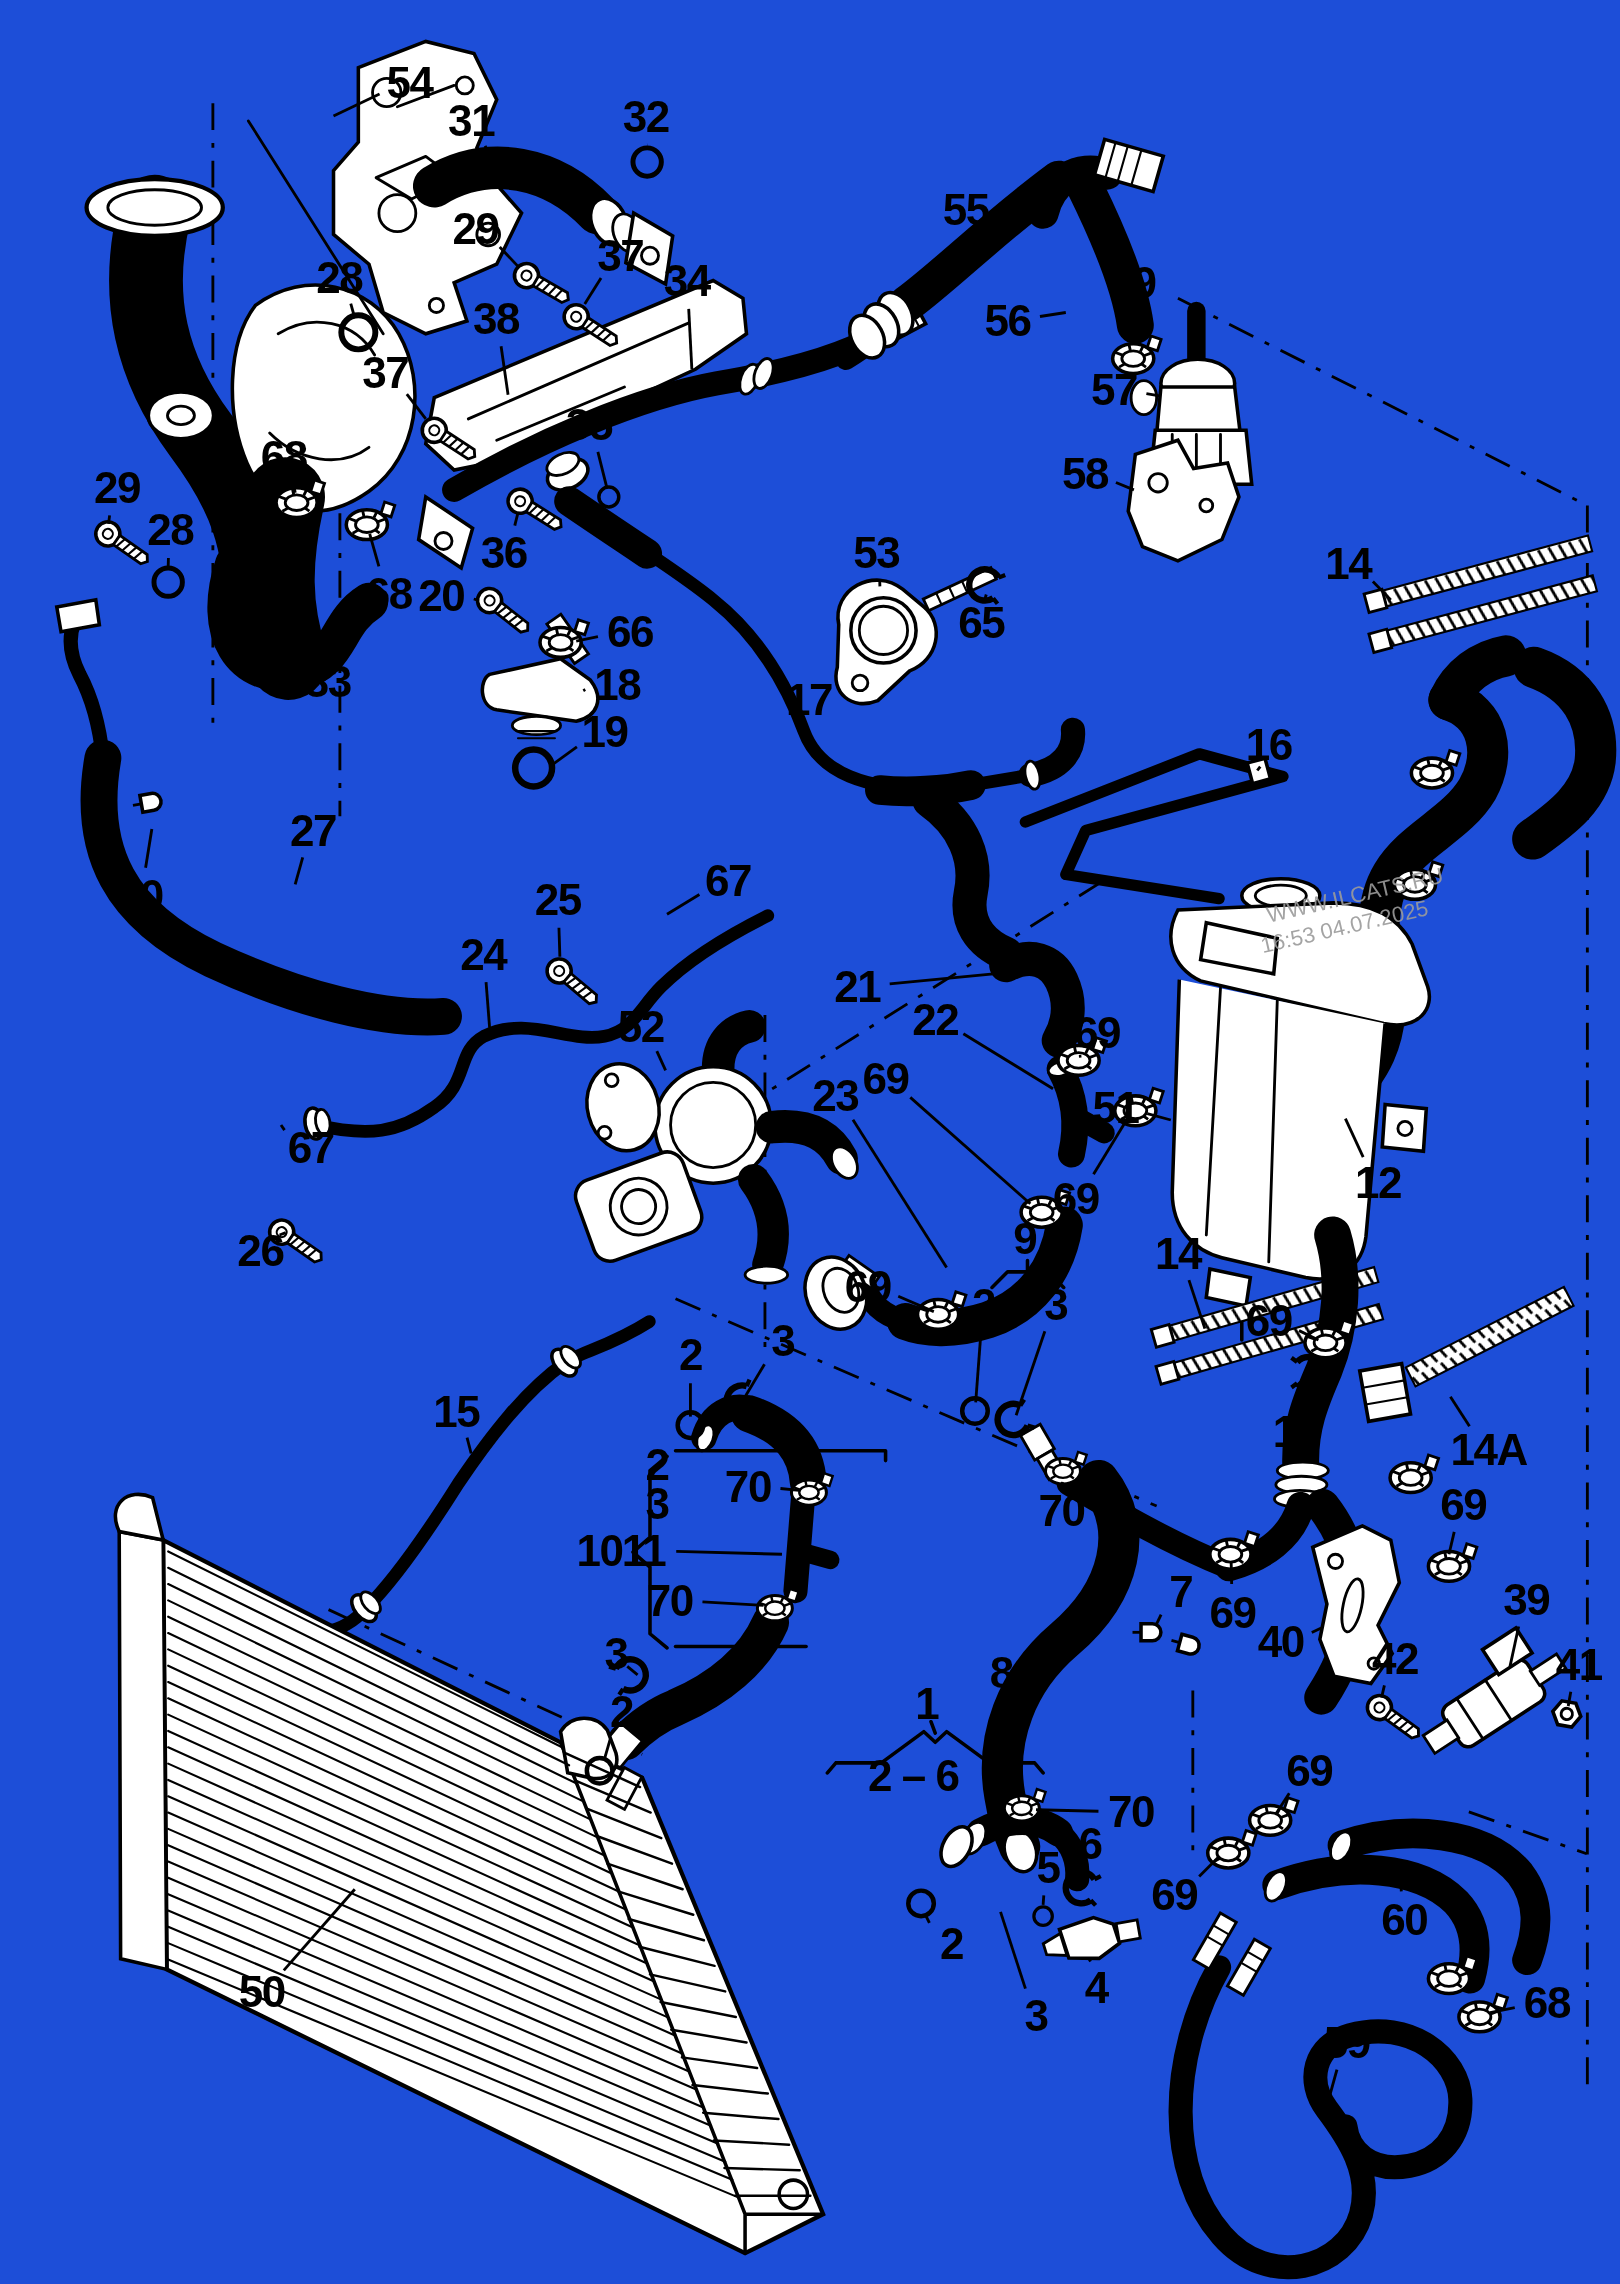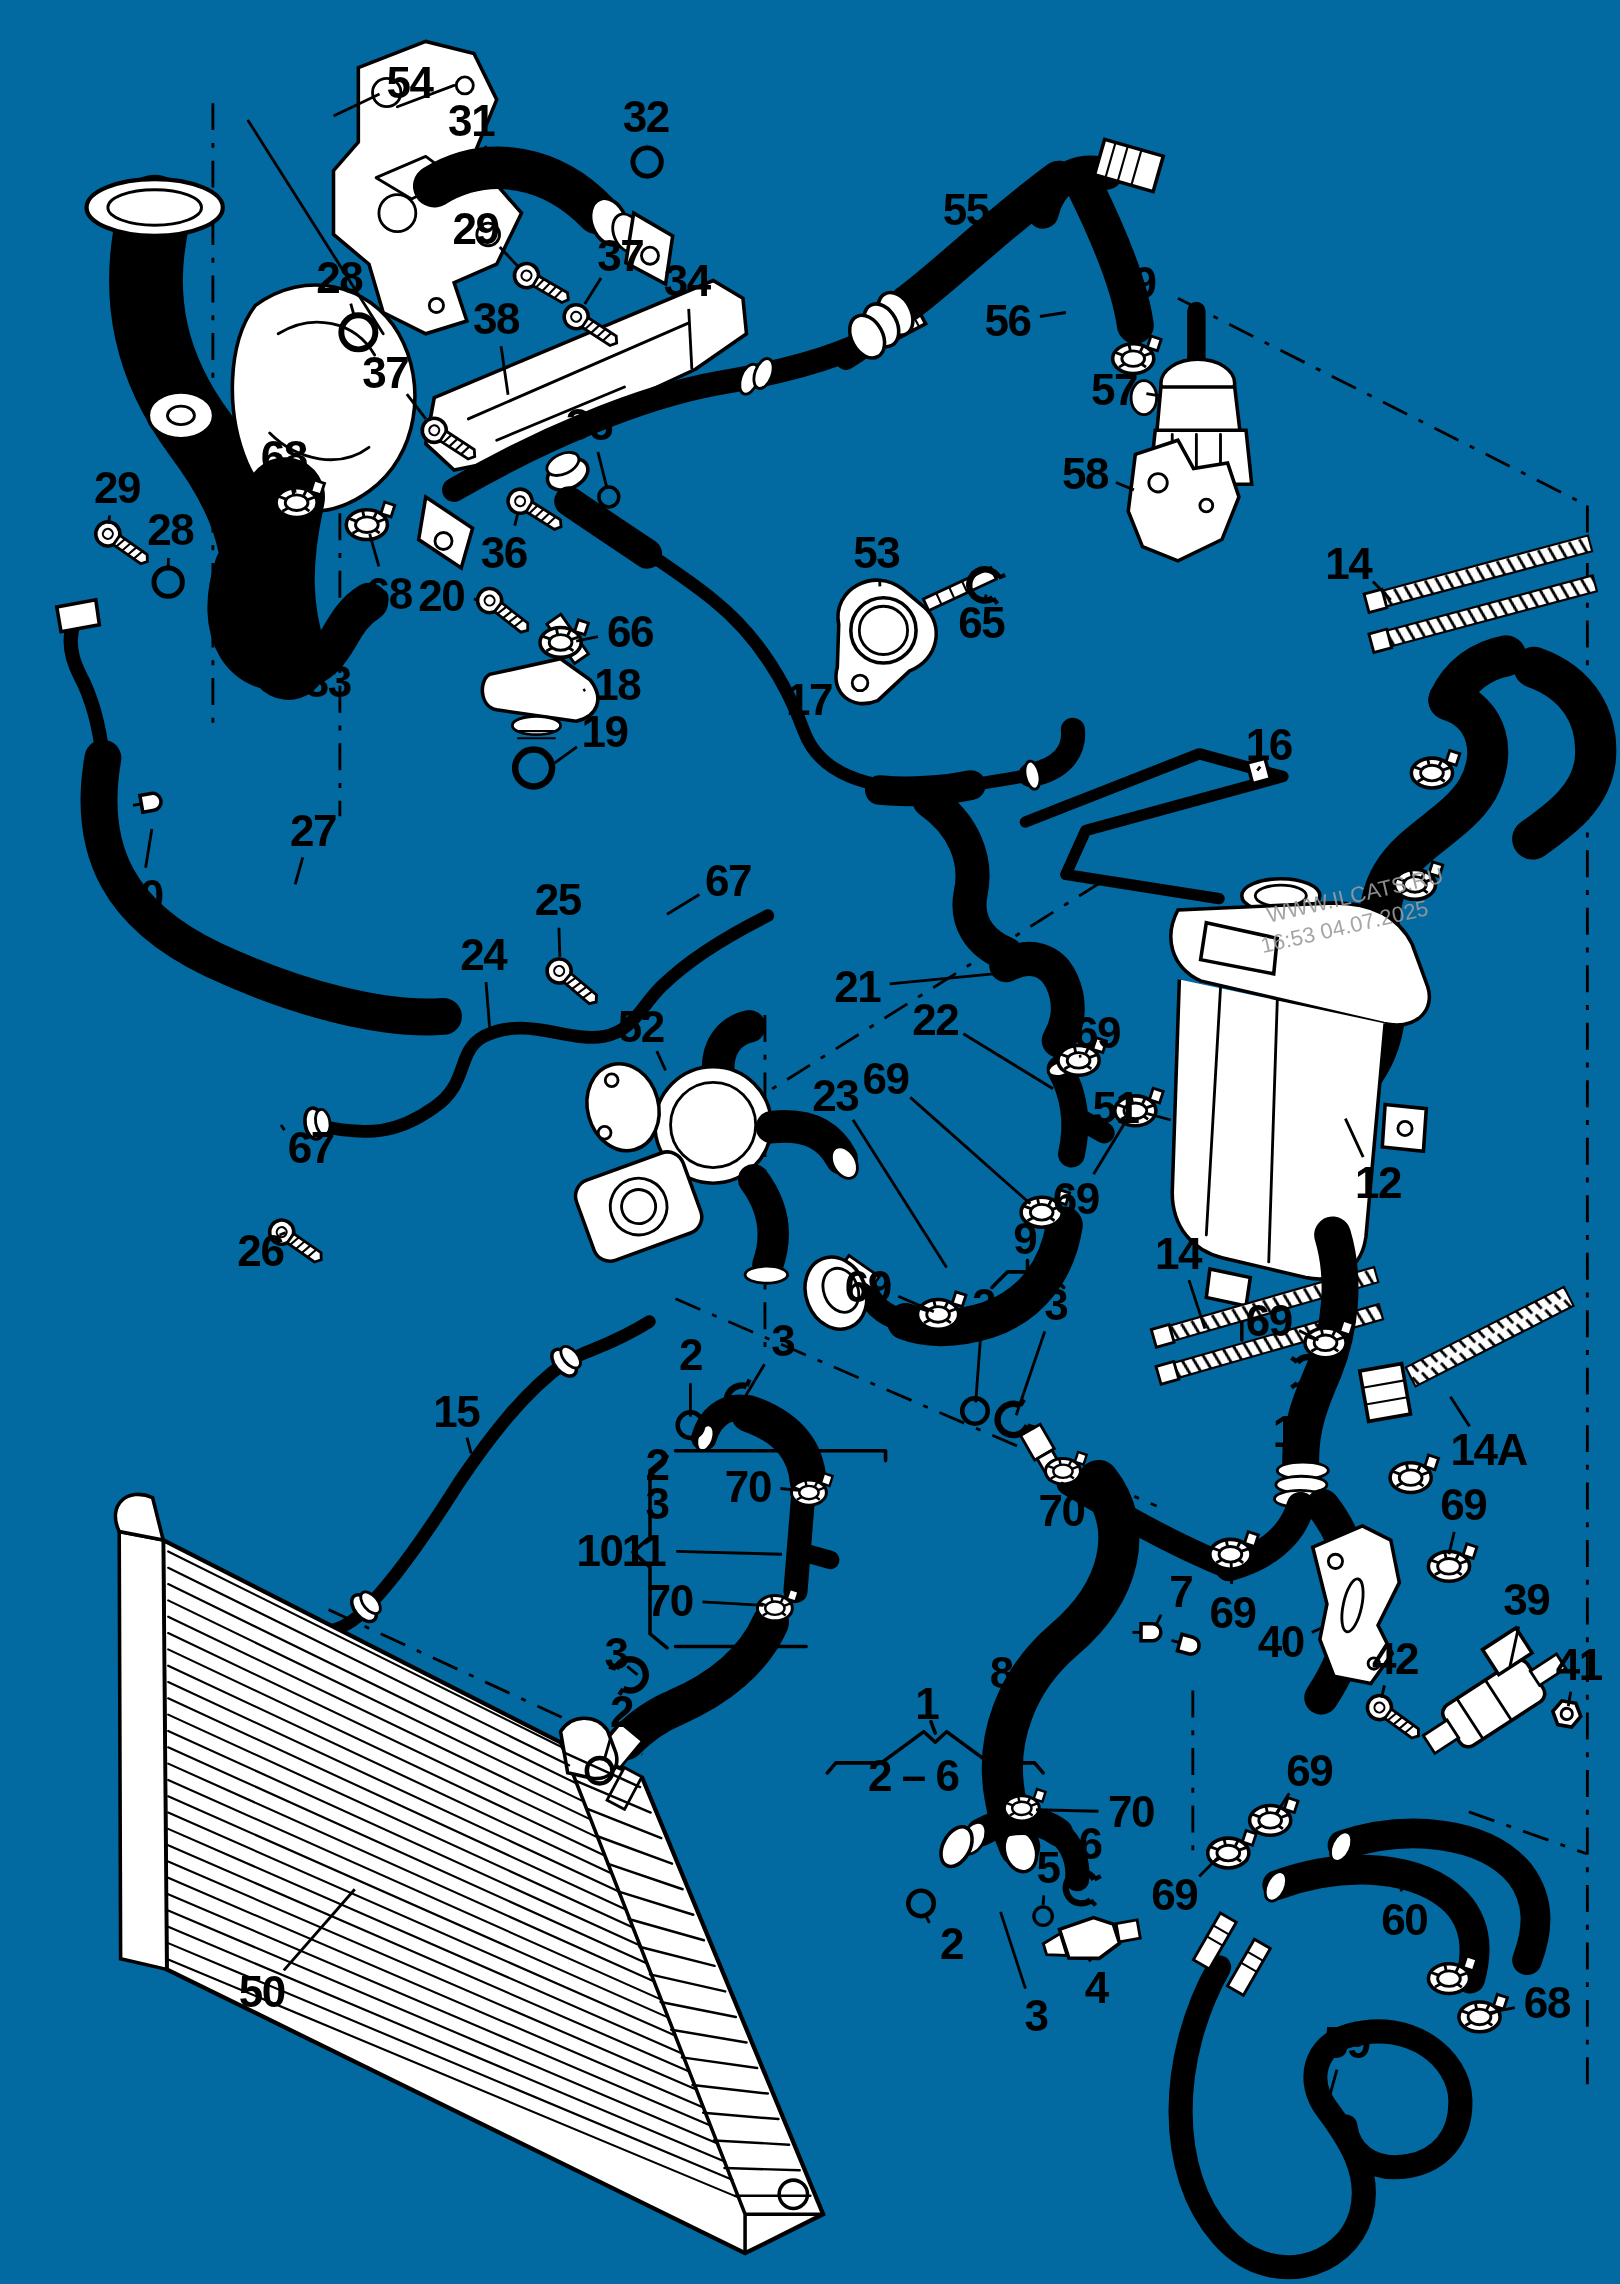--- a/index.html
+++ b/index.html
@@ -1,16 +1,16 @@
 <!DOCTYPE html>
 <html style="font-size:11.4px"><head>
 <meta charset="utf-8">
 <style>
   html,body{margin:0;padding:0;background:#fff;}
-  #page{position:relative;width:1620px;height:2284px;background:#0369a1;overflow:hidden;
+  #page{position:relative;width:1620px;height:2284px;background:#1d4ed8;overflow:hidden;
         font-family:"Liberation Sans",sans-serif;text-decoration:underline;}
   svg{position:absolute;left:0;top:0;}
   .casing{fill:none;stroke:#000;stroke-linecap:round;stroke-linejoin:round;}
   .ln{fill:none;stroke:#000;stroke-linecap:round;stroke-linejoin:round;}
   .white{fill:#fff;stroke:#000;}
   .dash{fill:none;stroke:#000;stroke-width:4;stroke-dasharray:38 18 7 18;}
   .callout{font-family:"Liberation Sans",sans-serif;font-weight:bold;font-size:62px;
            letter-spacing:-2px;fill:#000;text-anchor:middle;}
   .leader{stroke:#000;stroke-width:4;fill:none;}
   .wm{font-family:"Liberation Sans",sans-serif;font-size:31px;fill:#9b9b9b;opacity:.9;}

